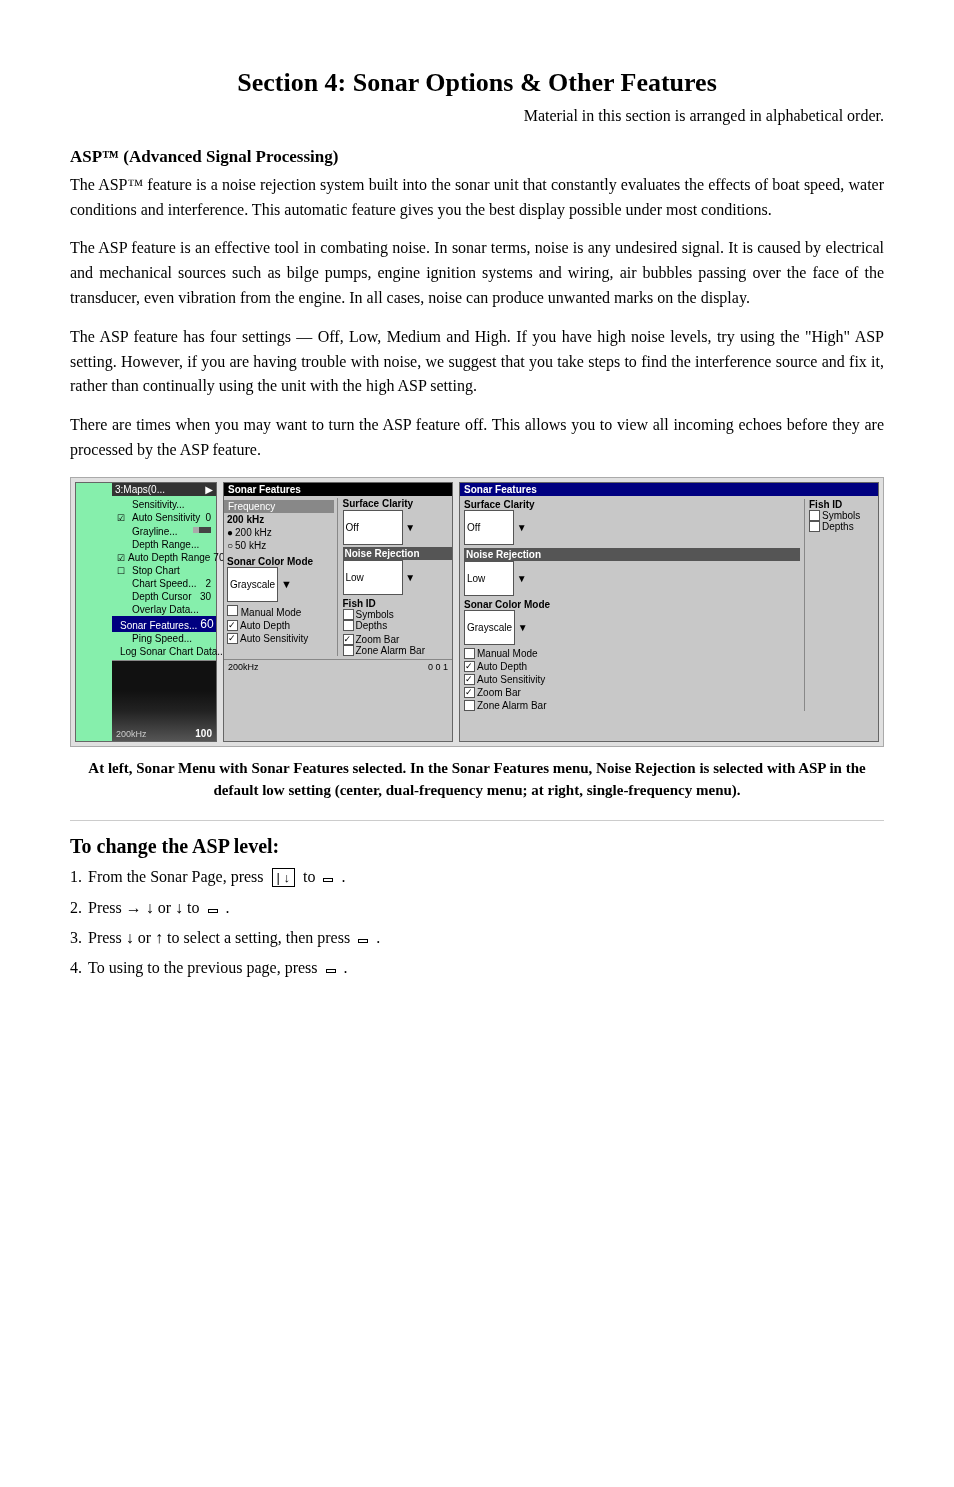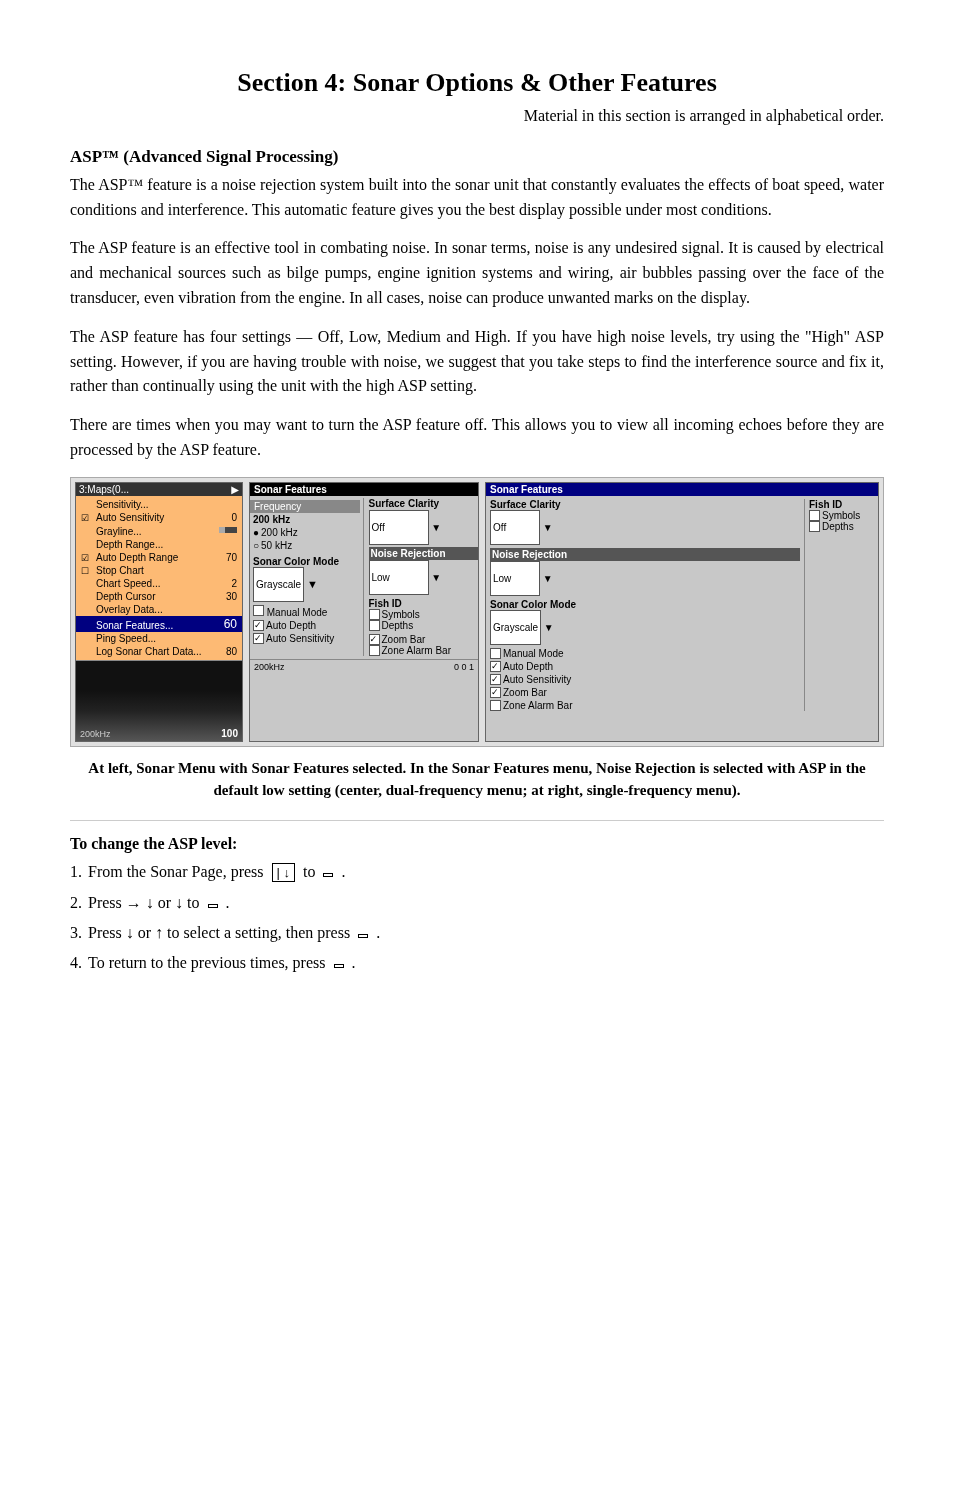--- a/index.html
+++ b/index.html
@@ -39,24 +39,25 @@
       gap: 6px;
       border: 1px solid #aaa;
       background: #e0e0e0;
       padding: 4px;
       margin-bottom: 10px;
       font-size: 11px;
       font-family: Arial, sans-serif;
     }
     
     .panel1 {
-      width: 168px;
-      background: #fdba74;
+      width: 142px;
+      background: #86efac;
       border: 1px solid #666;
       flex-shrink: 0;
+      padding-left: 36px;
     }
     .panel1-title-bar {
       background: #333;
       color: #fff;
       display: flex;
       justify-content: space-between;
       align-items: center;
       padding: 1px 3px;
       font-size: 10px;
     }
@@ -160,21 +161,21 @@
     }
 
     .caption-block {
       text-align: center;
       font-size: 15px;
       font-weight: bold;
       margin-bottom: 18px;
       line-height: 1.5;
     }
     h3.step-heading {
-      font-size: 16px;
+      font-size: 20px;
       font-weight: bold;
       margin-bottom: 10px;
     }
     .steps-list {
       list-style: none;
       padding: 0;
       margin: 0;
     }
     .steps-list li {
       margin-bottom: 12px;
@@ -444,17 +445,17 @@
     <span class="period">.</span>
   </li>
   <li>
     <span class="step-num">3.</span>
     <span>Press ↓ or ↑ to select a setting, then press</span>
     <span class="key-symbol"></span>
     <span class="period">.</span>
   </li>
   <li>
     <span class="step-num">4.</span>
-    <span>To return to the previous times, press</span>
+    <span>To using to the previous page, press</span>
     <span class="key-symbol"></span>
     <span class="period">.</span>
   </li>
 </ol>
 
 </body></html>

